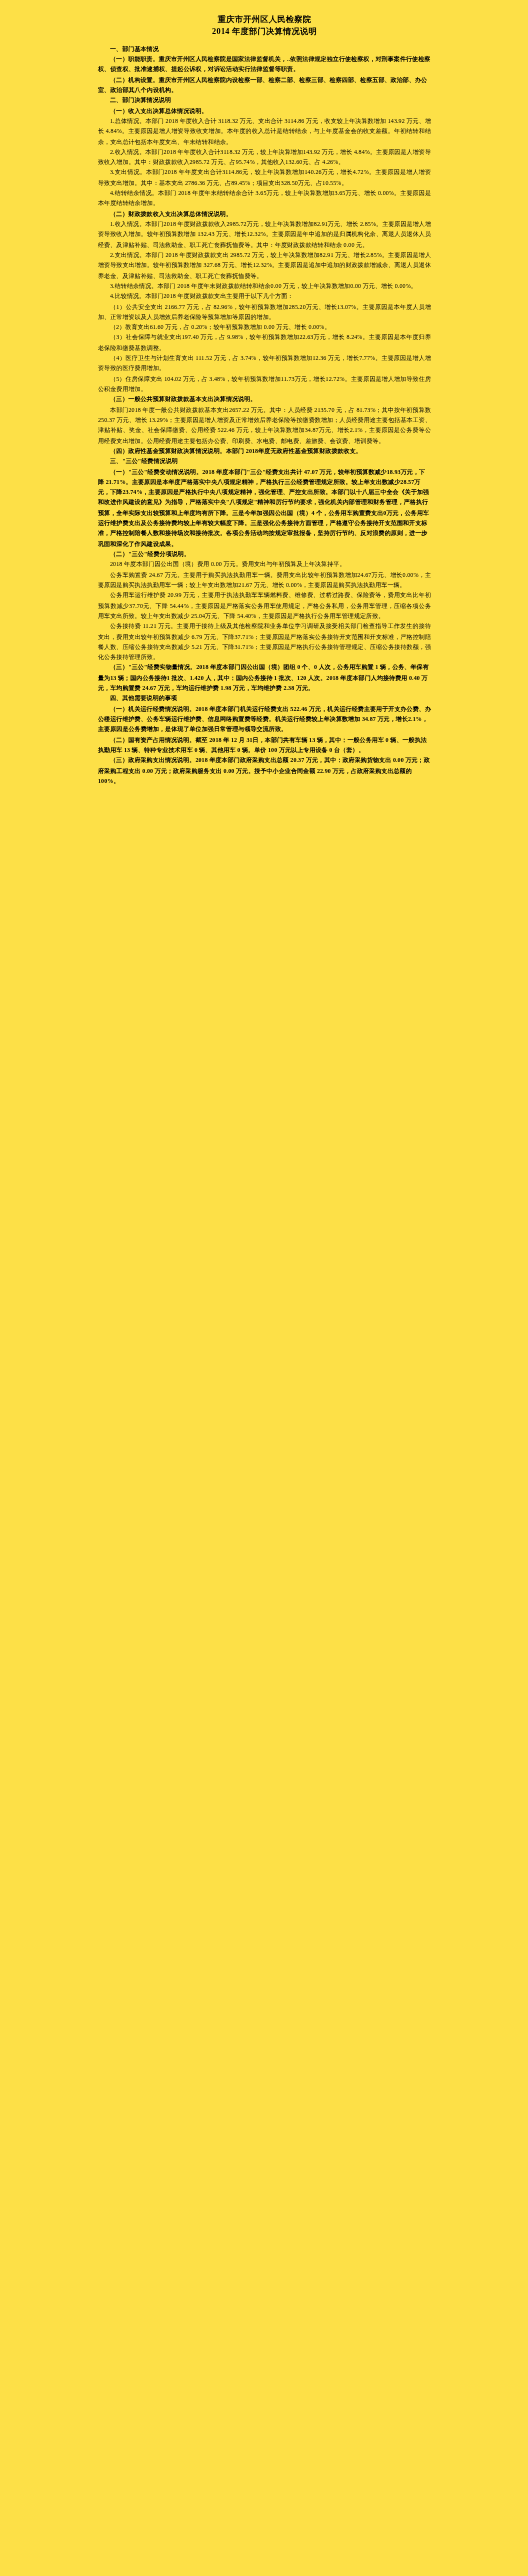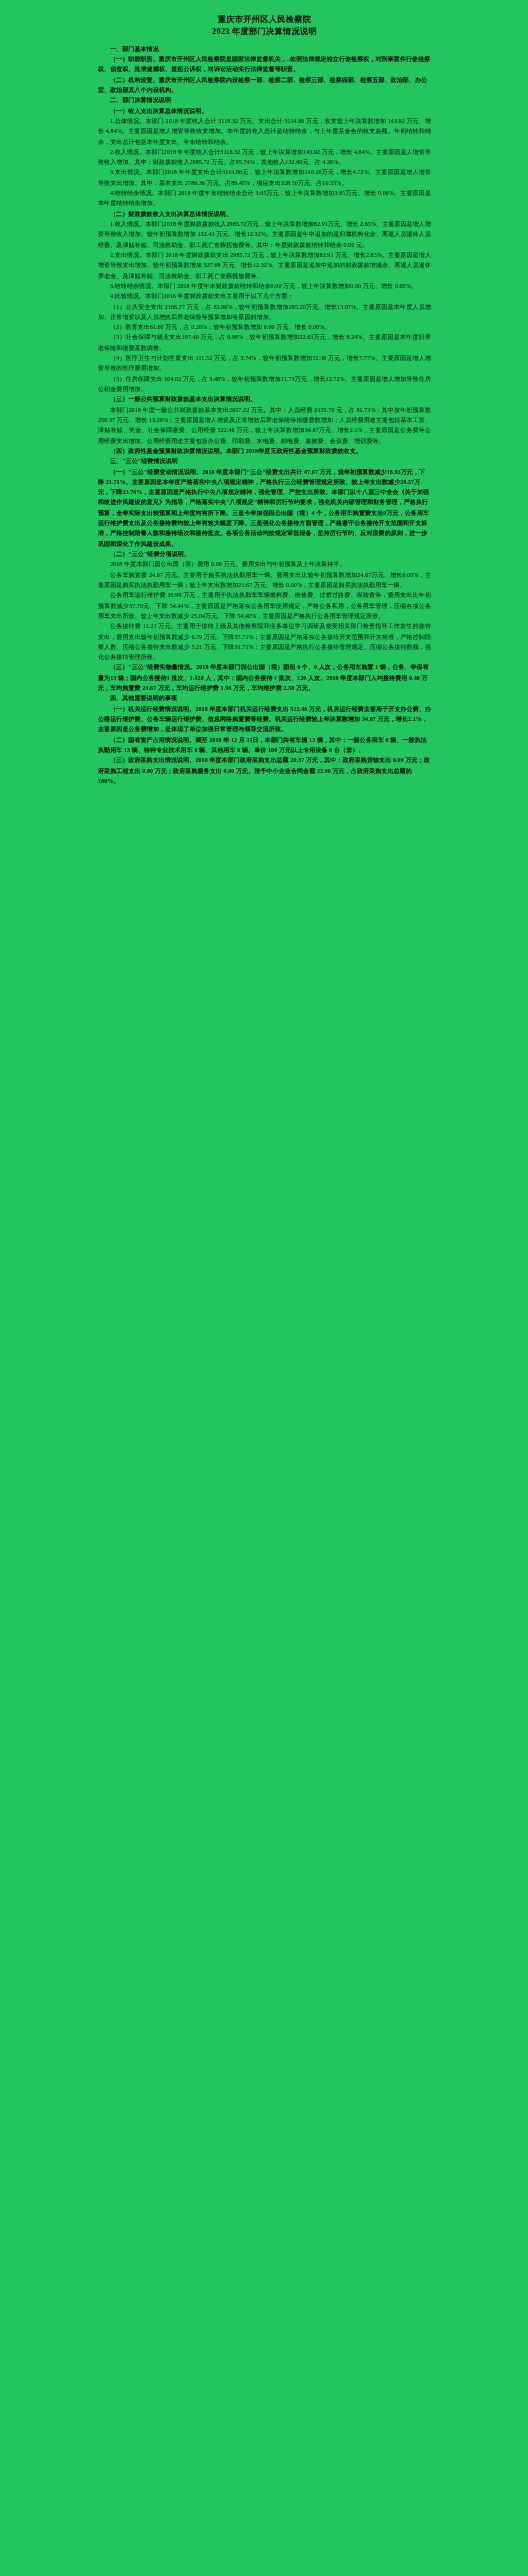--- a/index.html
+++ b/index.html
@@ -10,21 +10,21 @@
   body {
     width: 529px;
     font-family: "Liberation Serif", "DejaVu Serif", serif;
     color: #000000;
   }
   .page {
     width: 529px;
     min-height: 2576px;
     box-sizing: border-box;
     padding: 13.8px 98px 21px 98px;
-    background: #22c55e;
+    background: #fde047;
   }
   .doc-title {
     text-align: center;
     font-weight: bold;
     font-size: 8.2px;
     line-height: 1.5;
     letter-spacing: 0.3px;
     margin: 0 0 5.3px 0;
   }
   .doc-title .line {
@@ -48,21 +48,21 @@
     letter-spacing: 0.1px;
   }
 </style>
 </head>
 <body>
 
 <div class="page">
 
   <div class="doc-title">
     <span class="line">重庆市开州区人民检察院</span>
-    <span class="line">2023 年度部门决算情况说明</span>
+    <span class="line">2014 年度部门决算情况说明</span>
   </div>
 
   <div id="doc-body">
       <p class="section-h">一、部门基本情况</p>
       <p class="section-h">（一）职能职责。重庆市开州区人民检察院是国家法律监督机关，..依照法律规定独立行使检察权，对刑事案件行使检察权、侦查权、批准逮捕权、提起公诉权，对诉讼活动实行法律监督等职责。</p>
       <p class="section-h">（二）机构设置。重庆市开州区人民检察院内设检察一部、检察二部、检察三部、检察四部、检察五部、政治部、办公室、政治部其八个内设机构。</p>
       <p class="section-h">二、部门决算情况说明</p>
       <p class="section-h">（一）收入支出决算总体情况说明。</p>
       <p class="para">1.总体情况。本部门 2018 年度收入合计 3118.32 万元、支出合计 3114.86 万元，收支较上年决算数增加 143.92 万元、增长 4.84%。主要原因是增人增资导致收支增加。本年度的收入总计是结转结余，与上年度基金会的收支差额。年初结转和结余，支出总计包括本年度支出、年末结转和结余。</p>
       <p class="para">2.收入情况。本部门2018 年年度收入合计3118.32 万元，较上年决算增加143.92 万元，增长 4.84%。主要原因是人增资导致收入增加。其中：财政拨款收入2985.72 万元、占95.74%，其他收入132.60元、占 4.26%。</p>

